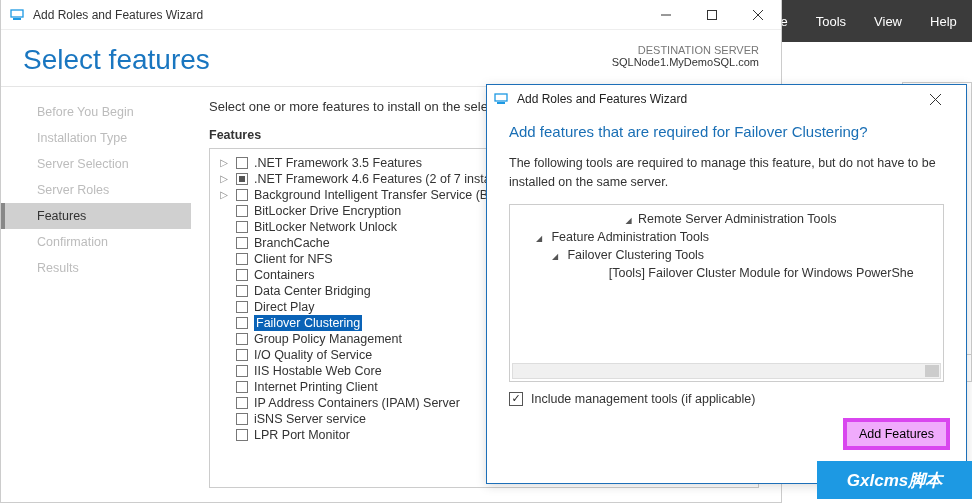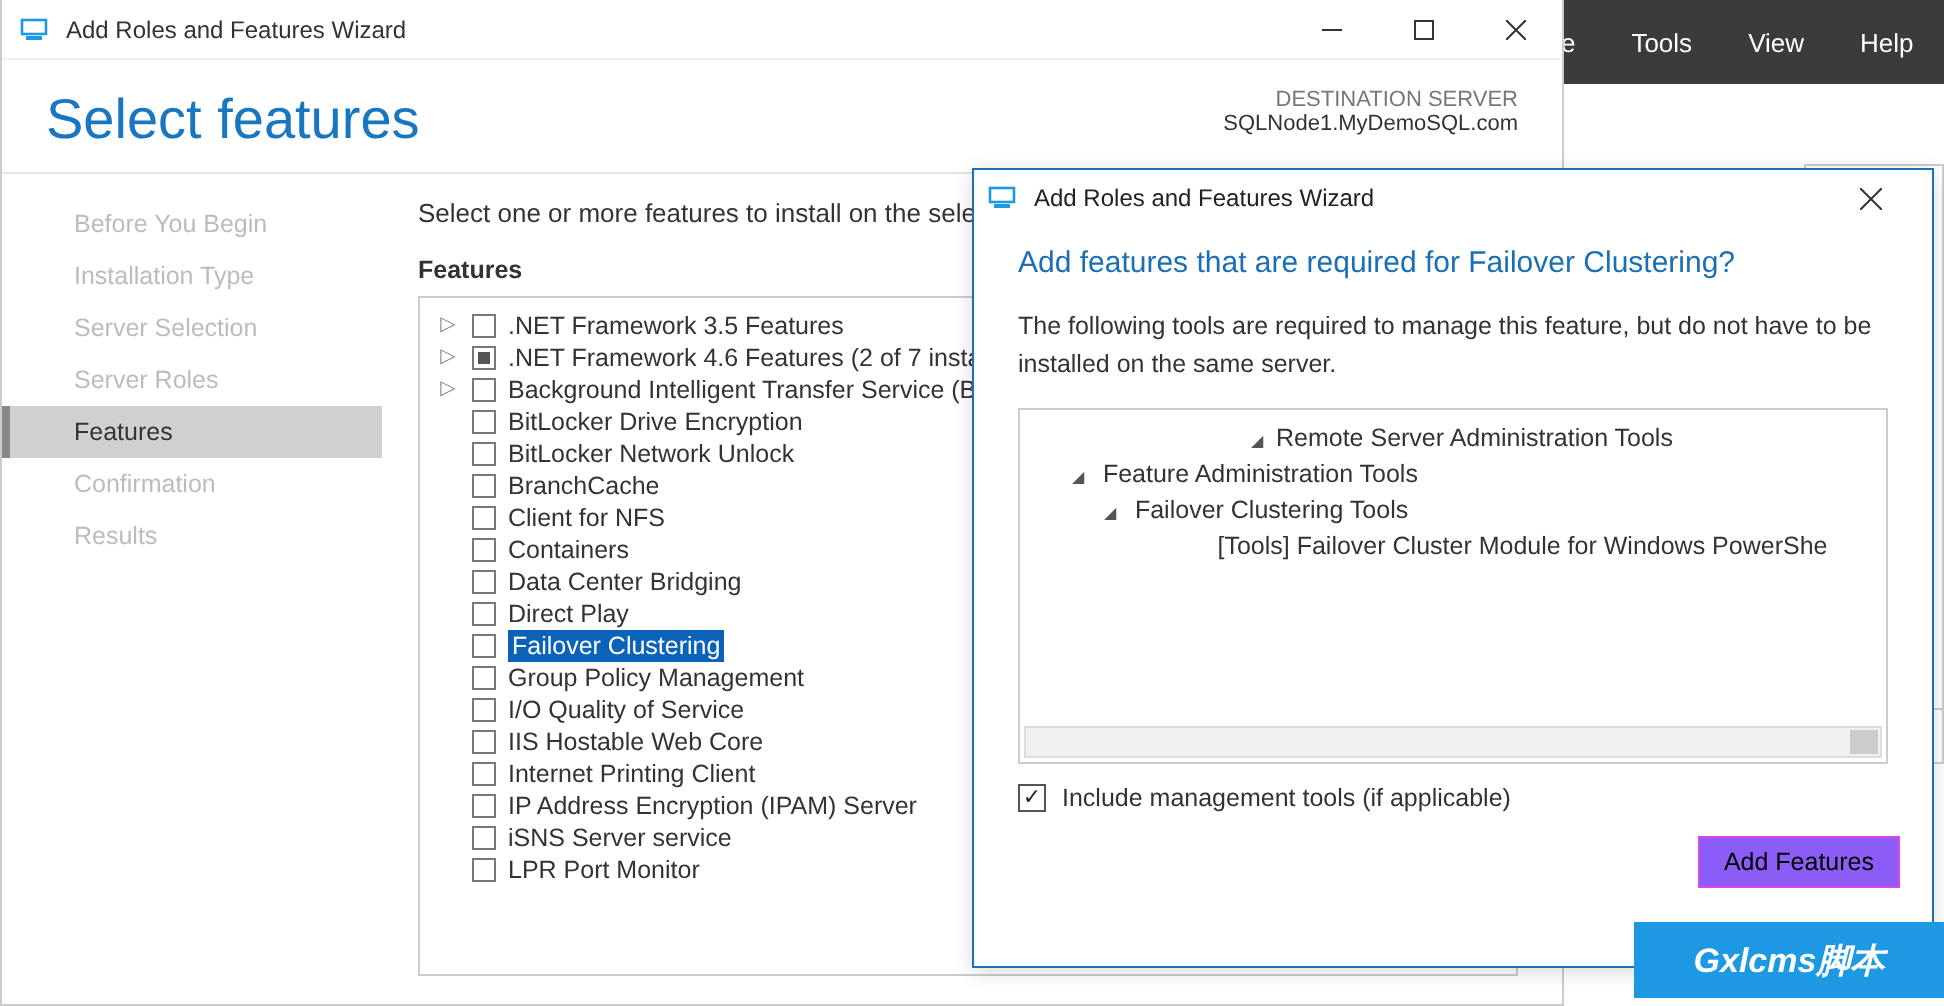--- a/index.html
+++ b/index.html
@@ -47,21 +47,21 @@
   .dialog .dh { font-size: 15px; color: #1a6fb5; margin-bottom: 14px; }
   .dialog .dtext { line-height: 1.5; margin-bottom: 12px; }
   .dialog .tree { border: 1px solid #ccc; height: 178px; padding: 6px 4px; overflow: hidden; position: relative; }
   .dialog .tree .row { font-size: 12.5px; line-height: 17px; white-space: nowrap; }
   .dialog .tree .caret { display:inline-block;width:12px;color:#555; }
   .dialog .tree .sbar { position:absolute;bottom:2px;left:2px;right:2px;height:16px;background:#f0f0f0;border:1px solid #ddd; }
   .dialog .tree .sbar .thumb{position:absolute;right:1px;top:1px;bottom:1px;width:14px;background:#ccc;}
   .dialog .incl { display:flex;align-items:center;gap:8px;margin-top:10px;font-size:12.5px; }
   .dialog .incl .chk { width:14px;height:14px;border:1px solid #555;display:flex;align-items:center;justify-content:center;font-size:11px;color:#222; }
   .dialog .actions { display:flex;justify-content:flex-end;gap:10px;padding:12px 16px; }
-  .dialog .actions button { padding:5px 12px;font-size:12.5px;border:1px solid #d946ef;background:#8b5cf6;cursor:default;text-align:center; }
+  .dialog .actions button { padding:5px 12px;font-size:12.5px;border:4px solid #d946ef;background:#f0abfc;cursor:default;text-align:center; }
   
   
   .side-hide { position:absolute; top:82px; right:0; width:70px; height:300px; border:1px solid #ccc; border-left:1px solid #ccc; background:#fff; z-index:1; display:flex;flex-direction:column; }
   .side-hide .hide-btn { margin-top:auto; border-top:1px solid #ccc; padding:6px 12px; font-size:12.5px; text-align:center; color:#222; }
   
   
   .watermark { position:absolute; bottom:4px; right:0; width:155px; height:38px; background:#1d99e3; color:#fff; display:flex;align-items:center;justify-content:center; font-size:17px; font-weight:600; z-index:80; font-style:italic;}
   
   svg { display:block; }
 </style>
@@ -203,21 +203,21 @@
             <span class="lbl">IIS Hostable Web Core</span>
           </div>
           <div class="feature-item">
             <span class="arrow"></span>
             <span class="chk"></span>
             <span class="lbl">Internet Printing Client</span>
           </div>
           <div class="feature-item">
             <span class="arrow"></span>
             <span class="chk"></span>
-            <span class="lbl">IP Address Encryption (IPAM) Server</span>
+            <span class="lbl">IP Address Containers (IPAM) Server</span>
           </div>
           <div class="feature-item">
             <span class="arrow"></span>
             <span class="chk"></span>
             <span class="lbl">iSNS Server service</span>
           </div>
           <div class="feature-item">
             <span class="arrow"></span>
             <span class="chk"></span>
             <span class="lbl">LPR Port Monitor</span>

